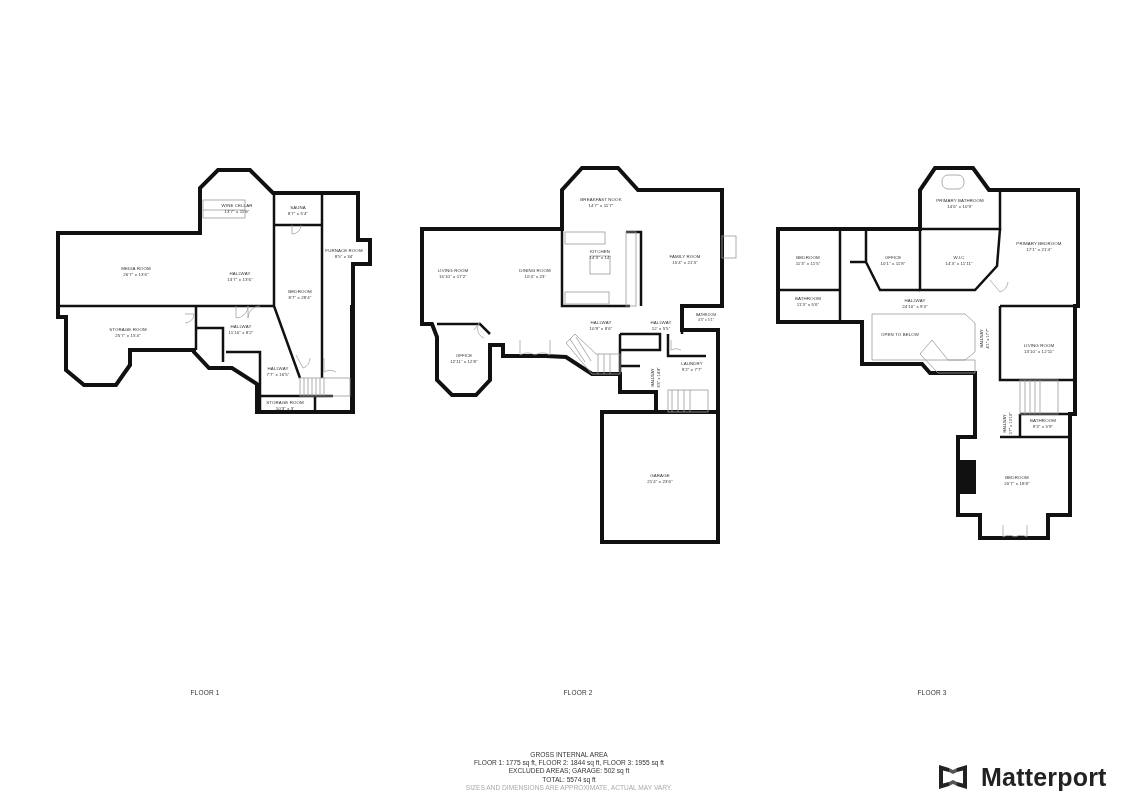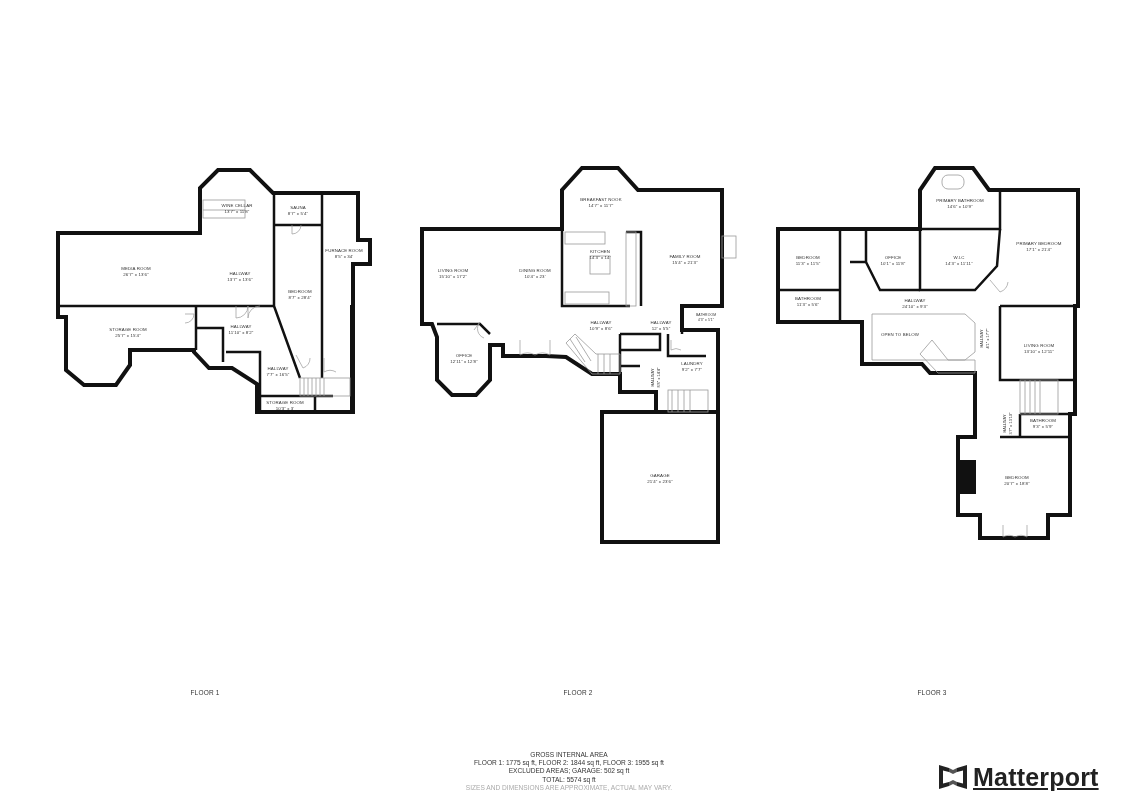--- a/index.html
+++ b/index.html
@@ -9,21 +9,21 @@
   .iwall { fill:none; stroke:#111; stroke-width:2.5; }
   .thin { fill:none; stroke:#999; stroke-width:0.8; }
   .door { fill:none; stroke:#999; stroke-width:0.7; }
   .fill-black { fill:#111; }
   .label { position:absolute; text-align:center; font-size:4.4px; line-height:5.5px; color:#333; transform:translateX(-50%); white-space:nowrap; letter-spacing:0.1px; }
   .label .nm { display:block; text-transform:uppercase; }
   .label .dim { display:block; }
   .floor-label { position:absolute; font-size:6.5px; color:#333; transform:translateX(-50%); letter-spacing:0.2px; }
   .summary { position:absolute; left:569px; top:751px; transform:translateX(-50%); text-align:center; font-size:6.6px; line-height:8.2px; color:#333; white-space:nowrap; }
   .summary .disc { color:#aaa; }
-  .brand { position:absolute; left:937px; top:762px; display:flex; align-items:center; gap:4px;text-decoration:underline; }
+  .brand { position:absolute; left:937px; top:762px; display:flex; align-items:center; gap:12px; }
   .brand-name { font-size:25px; font-weight:bold; color:#222; letter-spacing:0.2px; }
 </style>
 </head>
 <body>
 
 <svg class="plan" viewBox="0 0 1138 804">
 
   <g>
 
     <path class="wall" d="M58,233 L200,233 L200,188 L218,170 L250,170 L273,193 L358,193 L358,240 L370,240 L370,264 L353,264 L353,412 L257,412 L257,384 L232,368 L209,368 L194,352 L194,350 L130,350 L130,365 L116,385 L84,385 L66,370 L66,317 L58,317 Z"></path>

